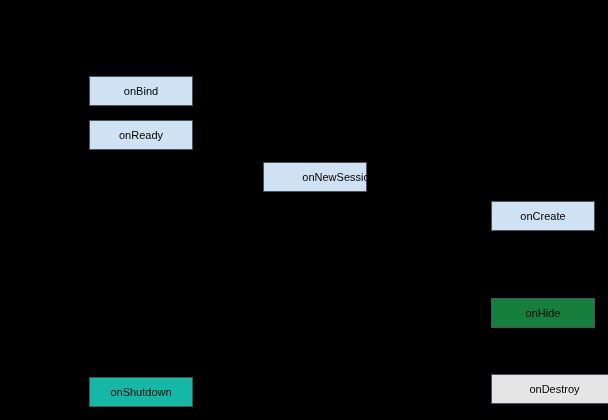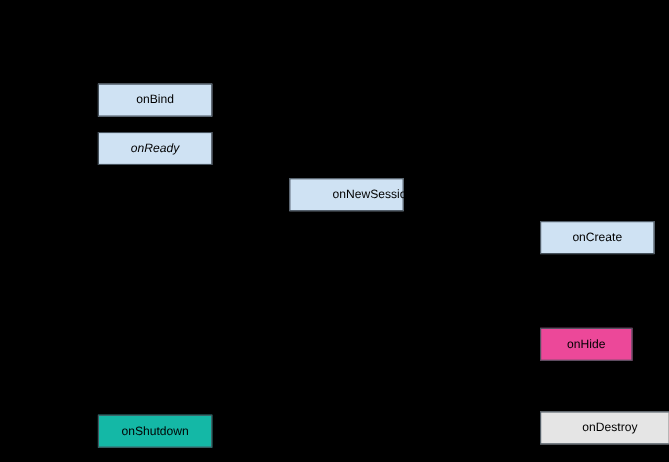--- a/index.html
+++ b/index.html
@@ -37,30 +37,30 @@
     display: inline-block;
   }
 </style>
 </head>
 <body>
 
 <div class="canvas" style="background: rgb(0, 0, 0);">
     <div class="node" style="left: 89px; top: 76px; width: 104px; height: 30px; background: rgb(207, 226, 243); border-color: rgb(70, 82, 92); color: rgb(0, 0, 0);">
       <span>onBind</span>
     </div>
-    <div class="node" style="left: 89px; top: 120px; width: 104px; height: 30px; background: rgb(207, 226, 243); border-color: rgb(70, 82, 92); color: rgb(0, 0, 0); font-style: italic;">
+    <div class="node" style="left: 89px; top: 120px; width: 104px; height: 30px; background: rgb(207, 226, 243); border-color: rgb(70, 82, 92); color: rgb(0, 0, 0);">
       <span>onReady</span>
     </div>
     <div class="node" style="left: 263px; top: 162px; width: 104px; height: 30px; background: rgb(207, 226, 243); border-color: rgb(70, 82, 92); color: rgb(0, 0, 0); padding-left: 48px;">
       <span>onNewSession</span>
     </div>
     <div class="node" style="left: 491px; top: 201px; width: 104px; height: 30px; background: rgb(207, 226, 243); border-color: rgb(70, 82, 92); color: rgb(0, 0, 0); align-items: center;">
       <span>onCreate</span>
     </div>
-    <div class="node" style="left: 491px; top: 298px; width: 84px; height: 30px; background: #ec4899; border-color: rgb(70, 82, 92); color: rgb(0, 0, 0);">
+    <div class="node" style="left: 491px; top: 298px; width: 104px; height: 30px; background: #15803d; border-color: rgb(70, 82, 92); color: rgb(0, 0, 0);">
       <span>onHide</span>
     </div>
     <div class="node" style="left: 491px; top: 374px; width: 127px; height: 30px; background: #e5e5e5; border-color: rgb(70, 82, 92); color: rgb(0, 0, 0);">
       <span>onDestroy</span>
     </div>
     <div class="node" style="left: 89px; top: 377px; width: 104px; height: 30px; background: #14b8a6; border-color: rgb(70, 82, 92); color: rgb(0, 0, 0);">
       <span>onShutdown</span>
     </div>
   </div>
 

